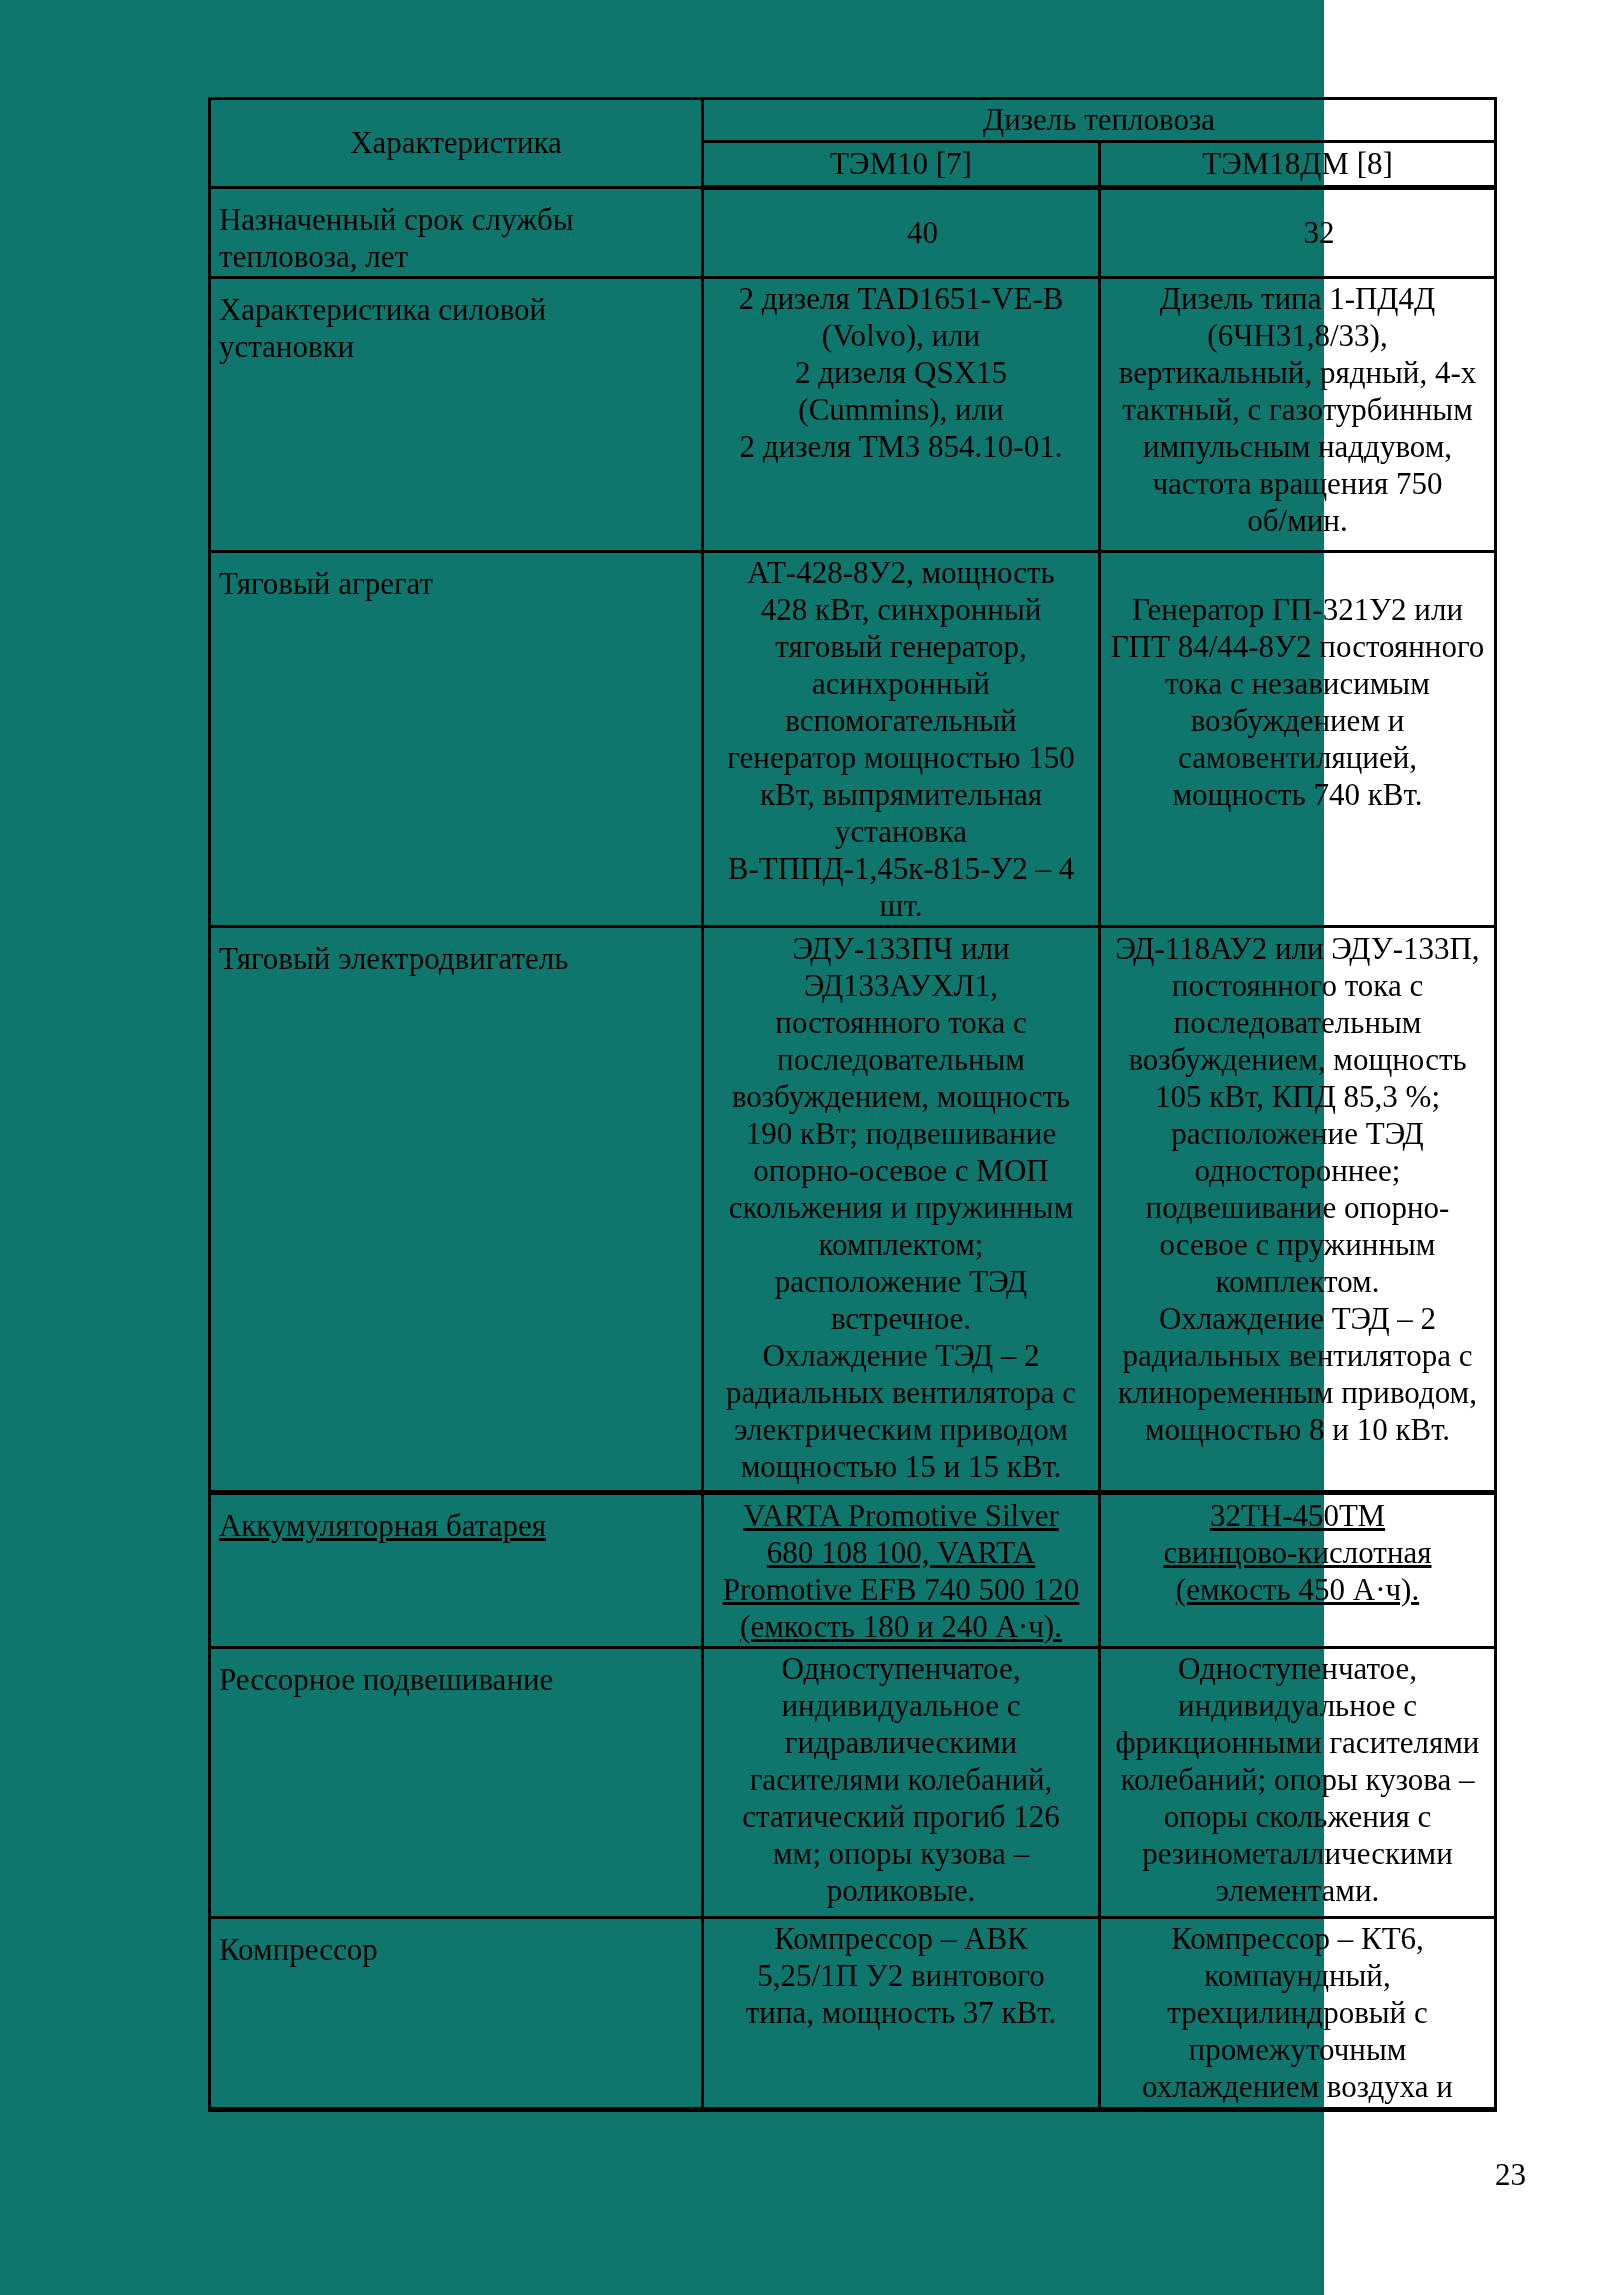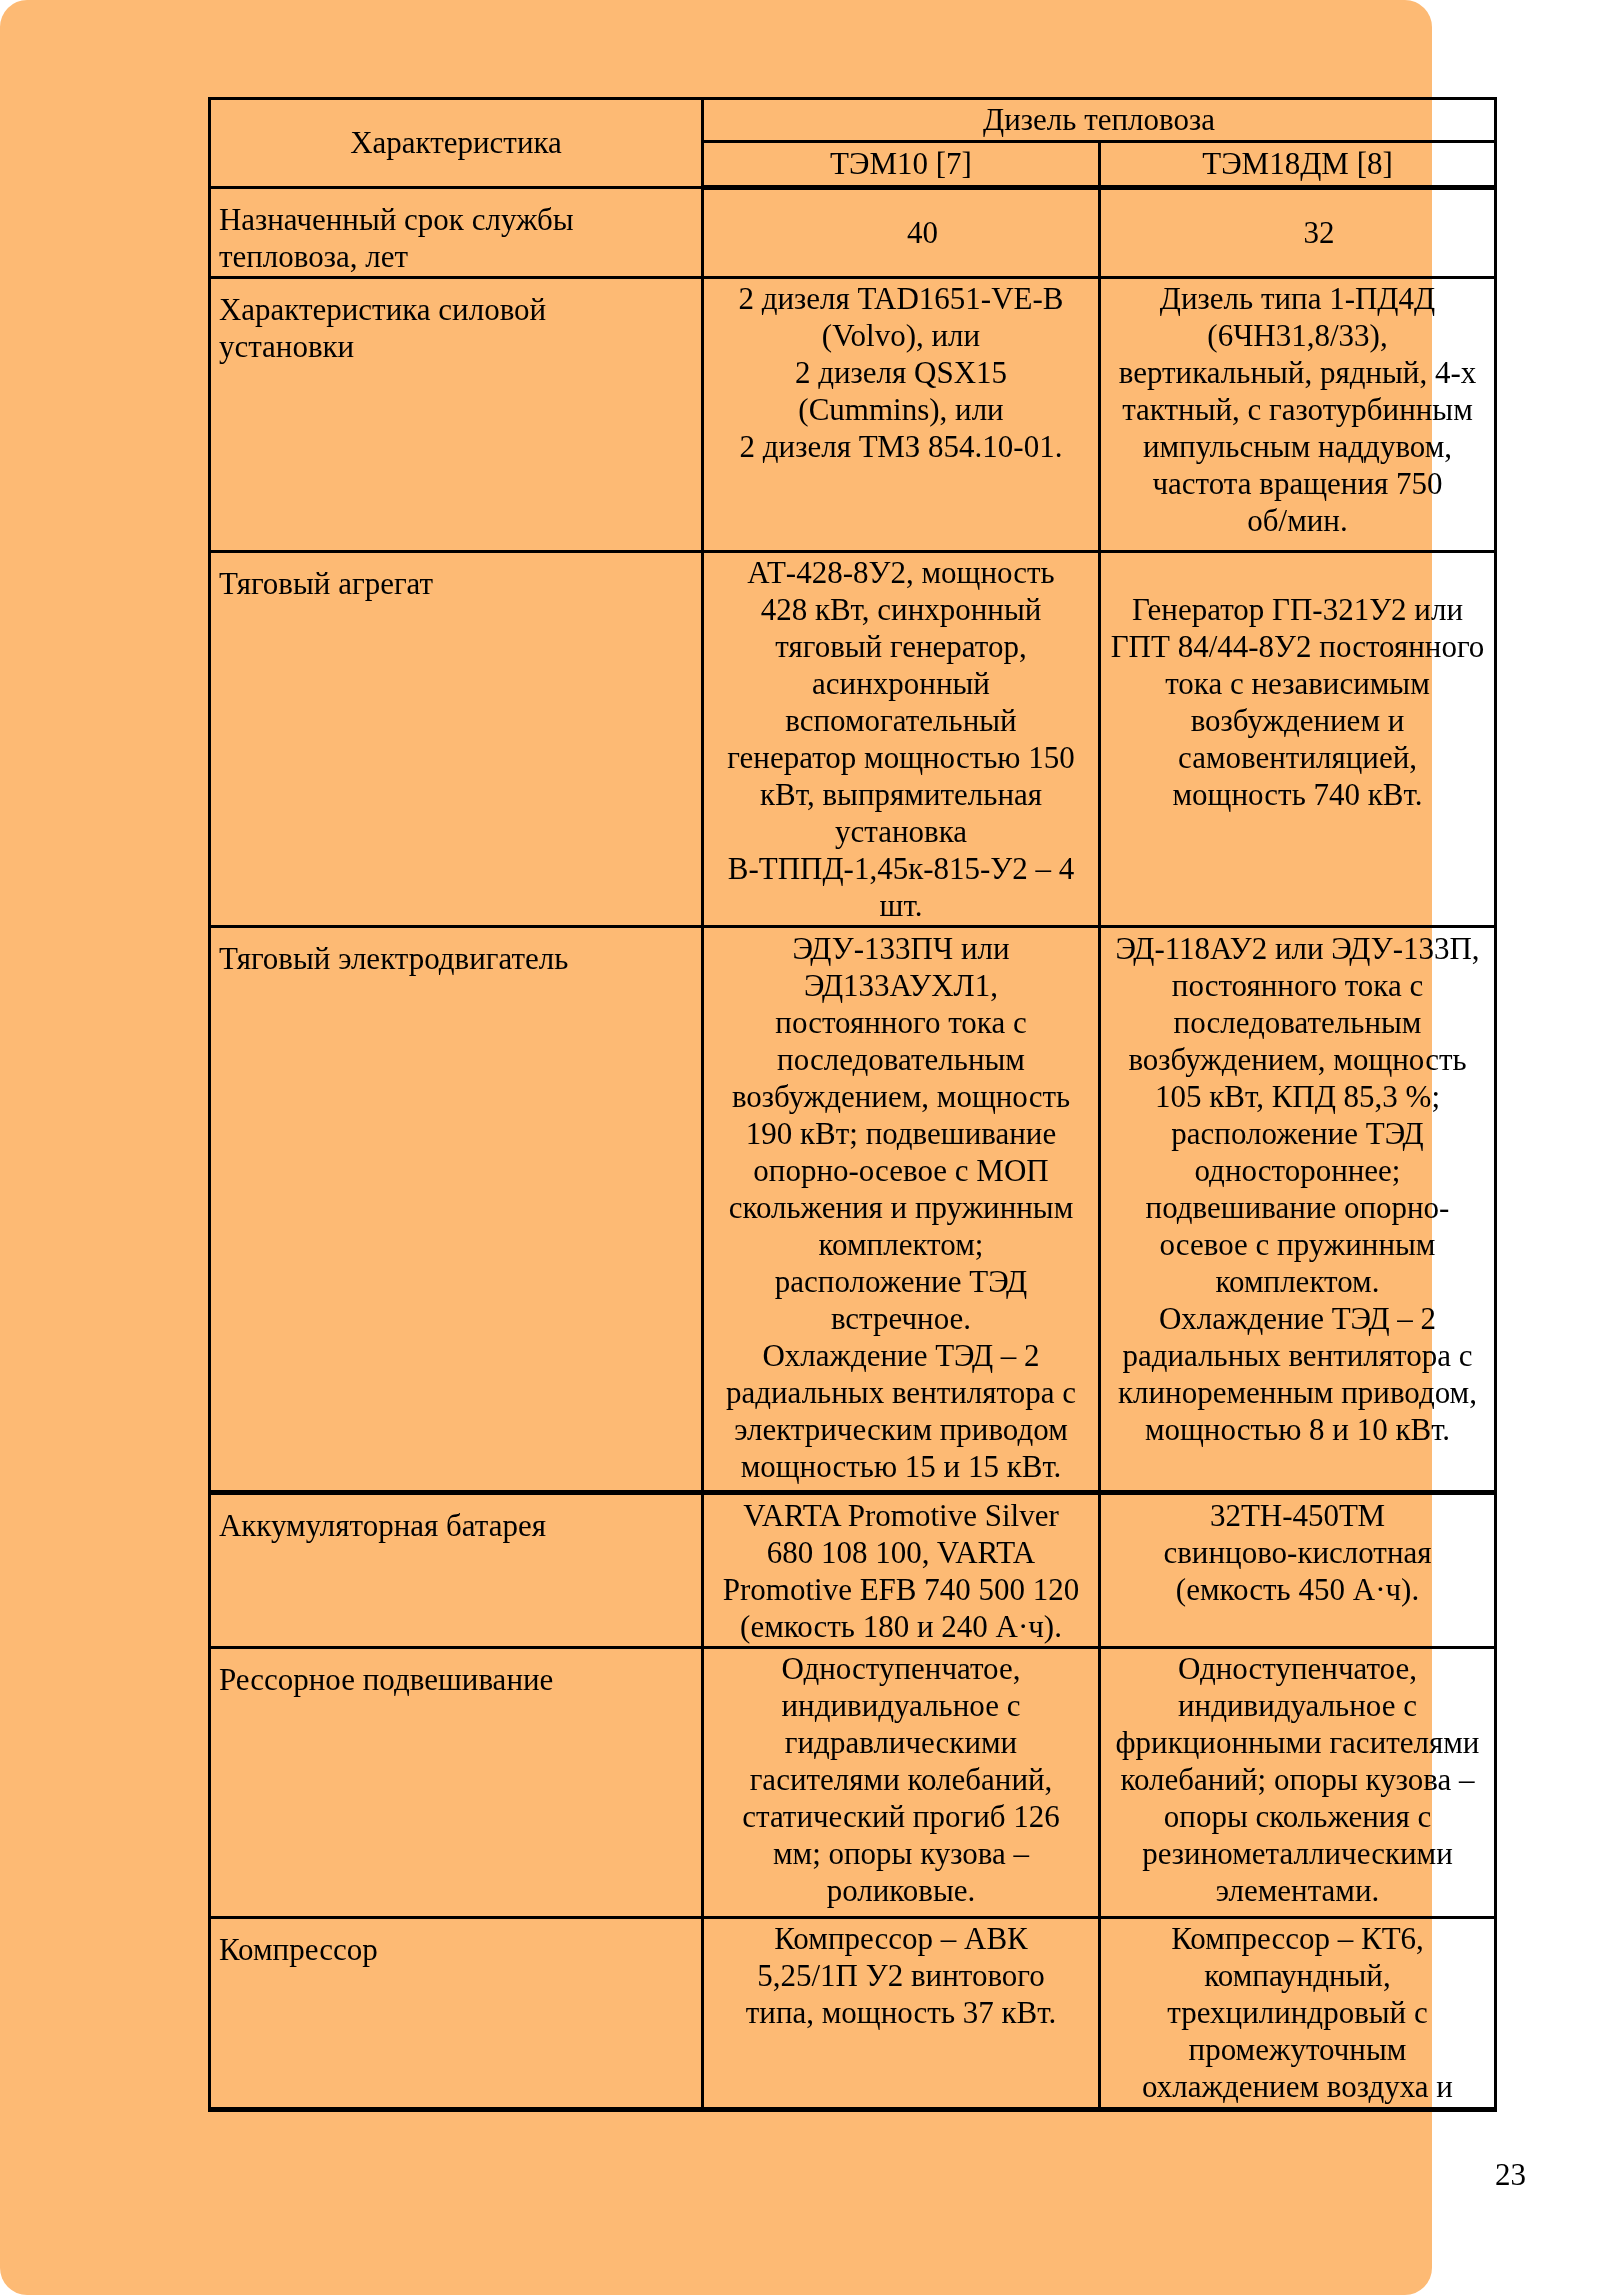--- a/index.html
+++ b/index.html
@@ -2,26 +2,25 @@
 <html style="font-size:10.5px"><head>
 <meta charset="utf-8">
 <style>
   html, body {
     margin: 0;
     padding: 0;
     background: #ffffff;
   }
   .page {
     position: relative;
-    width: 1432px;
+    width: 1324px;
     height: 2295px;
-    background: #fdba74;
+    background: #0f766e;
     font-family: "Liberation Serif", "DejaVu Serif", serif;
     color: #000000;
-    border-radius: 27px;
   }
   table.spec {
     position: absolute;
     left: 208px;
     top: 97px;
     width: 1285px;
     border-collapse: collapse;
     table-layout: fixed;
     font-size: 31px;
     line-height: 37px;
@@ -50,21 +49,21 @@
     padding-left: 7.9px;
     padding-top: 12px;
   }
   td.val { text-align: center; }
   td.vmid { vertical-align: middle; padding-left: 47px; }
   td.hcell {
     text-align: center;
     vertical-align: middle;
   }
   tr.hrow2 td { border-bottom-width: 5.2px; }
-  tr.r4 td { border-top-width: 5.2px; }
+  tr.r4 td { border-top-width: 5.2px; text-decoration: underline; }
   tr.r6 td { border-bottom-width: 5.2px; }
   td.gen-offset { padding-top: 38px; }
   .page-number {
     position: absolute;
     left: 1478px;
     top: 2112px;
     width: 65px;
     text-align: center;
     font-size: 31px;
     line-height: 37px;

